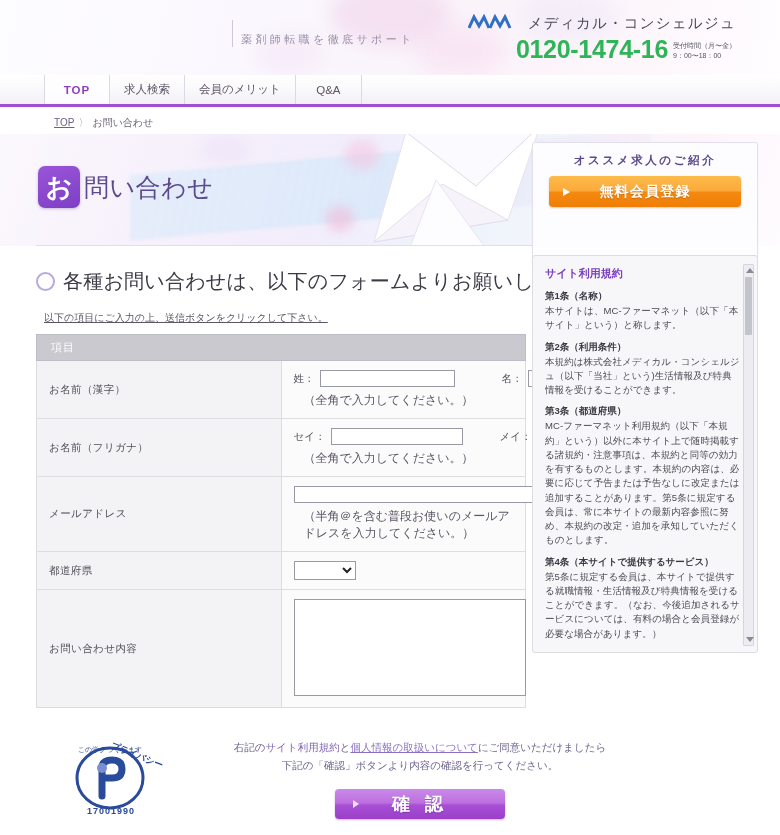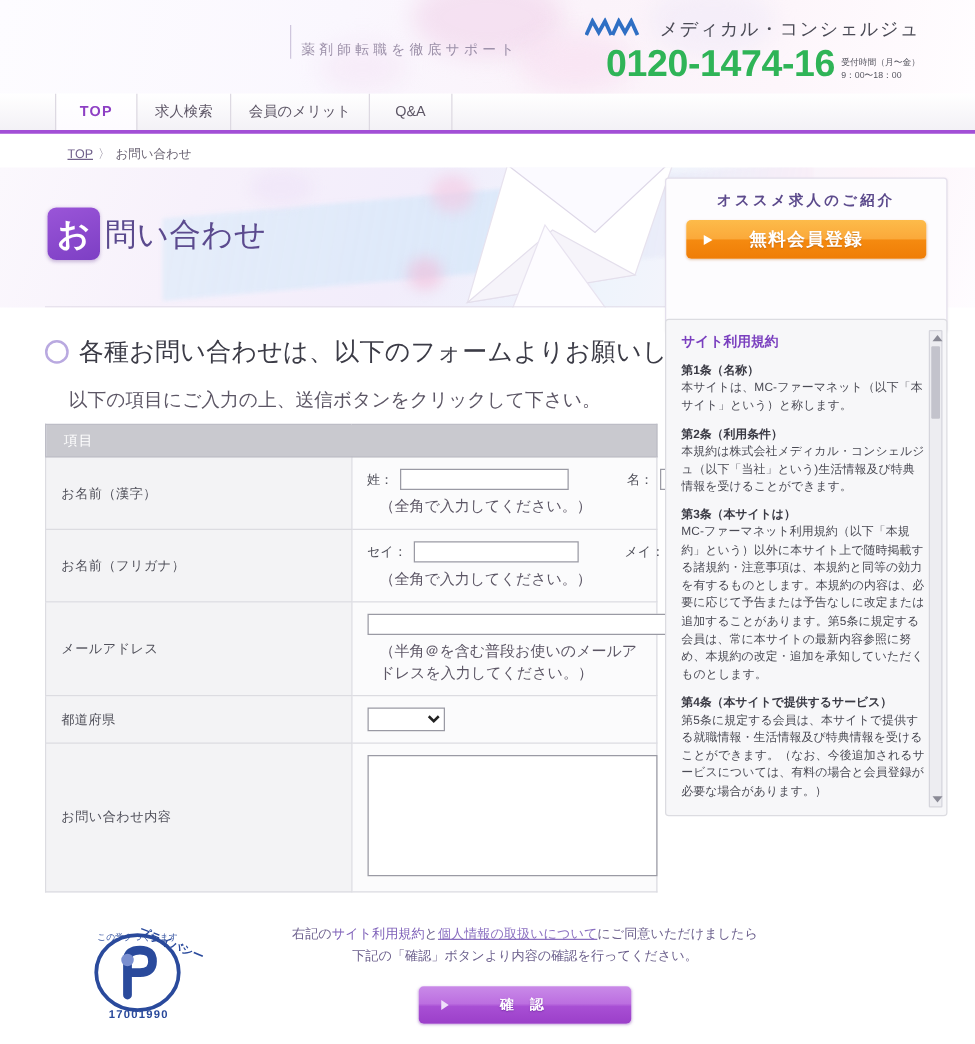--- a/index.html
+++ b/index.html
@@ -39,21 +39,21 @@
     position:absolute; left:241px; top:32px;
     font-size:11px; color:#9b8fa8; letter-spacing:3.4px; white-space:nowrap;
   }
 
   .mc-brand { position:absolute; right:44px; top:14px; text-align:right; }
   .mc-row { display:flex; justify-content:flex-end; gap:16px; }
   .mc-mark { width:44px; height:17px; }
   .mc-name { font-size:14.5px; color:#4a4a55; letter-spacing:1.2px; white-space:nowrap; }
   .tel-row { display:flex; align-items:flex-end; justify-content:flex-end; gap:5px; margin-top:4px; }
   .tel-num {
-    font-size:30px; font-weight:bold; color:#2fb457;
+    font-size:25px; font-weight:bold; color:#2fb457;
     letter-spacing:-.3px; line-height:1; white-space:nowrap;
   }
   .tel-hours { font-size:7px; color:#55555f; line-height:1.35; text-align:left; padding-bottom:2px; white-space:nowrap; }
 
   
   .nav {
     position:relative; height:32px;
     background:linear-gradient(#ffffff,#f3f1f6);
     border-bottom:3px solid #a24fd6;
     padding-left:44px; display:flex; align-items:stretch;
@@ -131,21 +131,21 @@
   
   .main { position:relative; padding:20px 0 0 0; }
   .form-col { position:absolute; left:36px; top:22px; width:490px; }
 
   .form-heading { display:flex; align-items:center; gap:8px; }
   .ring {
     width:19px; height:19px; border-radius:50%;
     border:2.5px solid #b9a9e0; background:#fff; flex:none;
   }
   .form-heading-text { font-size:20px; color:#3b3b46; letter-spacing:.2px; white-space:nowrap; }
-  .form-sub { font-size:15px; color:#5c5665; margin:16px 0 9px 19px; }
+  .form-sub { font-size:10px; color:#5c5665; margin:16px 0 9px 8px;text-decoration:underline; }
 
   table.form { width:490px; border-collapse:collapse; table-layout:fixed; font-size:10.5px; }
   table.form th.hdr {
     background:#c9c9cf; color:#fff; text-align:left;
     font-weight:normal; font-size:11px; padding:5px 0 5px 14px;
     letter-spacing:1px; border:1px solid #bdbdc6;
   }
   table.form td.label {
     width:128px; background:#f3f3f5; color:#50505a;
     padding:10px 0 10px 12px; vertical-align:middle;
@@ -203,21 +203,21 @@
   .foot-text { text-align:center; font-size:10.5px; color:#6b5f8c; line-height:1.75; padding-top:10px; padding-left:60px; }
   .foot-text a { color:#8a6fc0; text-decoration:underline; }
   .foot-strong { color:#7d5fb8; }
   .confirm-wrap { display:flex; justify-content:center; padding-left:60px; margin-top:14px; }
   .confirm-btn {
     width:170px; height:30px; border-radius:4px; position:relative;
     background:linear-gradient(#c98ae8 0%,#bc6fe0 46%,#a84fd4 54%,#9b3fc9 100%);
     box-shadow:0 1px 2px rgba(110,40,160,.35);
     display:flex; align-items:center; justify-content:center;
   }
-  .confirm-text { color:#fff; font-size:11px; font-weight:bold; letter-spacing:5px; text-shadow:0 1px 1px rgba(90,30,140,.5); }
+  .confirm-text { color:#fff; font-size:18px; font-weight:bold; letter-spacing:5px; text-shadow:0 1px 1px rgba(90,30,140,.5); }
   .confirm-arrow {
     position:absolute; left:18px; top:50%; transform:translateY(-50%);
     width:0; height:0; border-left:6px solid #efe0fa; border-top:4px solid transparent; border-bottom:4px solid transparent;
   }
 </style>
 </head>
 <body>
 
 <div class="header">
   <div class="hdr-blob b1"></div>
@@ -367,21 +367,21 @@
 <div class="terms">
   <div class="terms-inner">
     <div class="terms-title">サイト利用規約</div>
 
     <div class="terms-h">第1条（名称）</div>
     <div class="terms-p">本サイトは、MC-ファーマネット（以下「本サイト」という）と称します。</div>
 
     <div class="terms-h">第2条（利用条件）</div>
     <div class="terms-p">本規約は株式会社メディカル・コンシェルジュ（以下「当社」という)生活情報及び特典情報を受けることができます。</div>
 
-    <div class="terms-h">第3条（本サイトは）</div>
+    <div class="terms-h">第3条（都道府県）</div>
     <div class="terms-p">MC-ファーマネット利用規約（以下「本規約」という）以外に本サイト上で随時掲載する諸規約・注意事項は、本規約と同等の効力を有するものとします。本規約の内容は、必要に応じて予告または予告なしに改定または追加することがあります。第5条に規定する会員は、常に本サイトの最新内容参照に努め、本規約の改定・追加を承知していただくものとします。</div>
 
     <div class="terms-h">第4条（本サイトで提供するサービス）</div>
     <div class="terms-p">第5条に規定する会員は、本サイトで提供する就職情報・生活情報及び特典情報を受けることができます。（なお、今後追加されるサービスについては、有料の場合と会員登録が必要な場合があります。）</div>
 
   </div>
   <div class="terms-sb">
     <span class="sb-arrow sb-up"></span>
     <span class="sb-thumb"></span>
     <span class="sb-arrow sb-down"></span>

